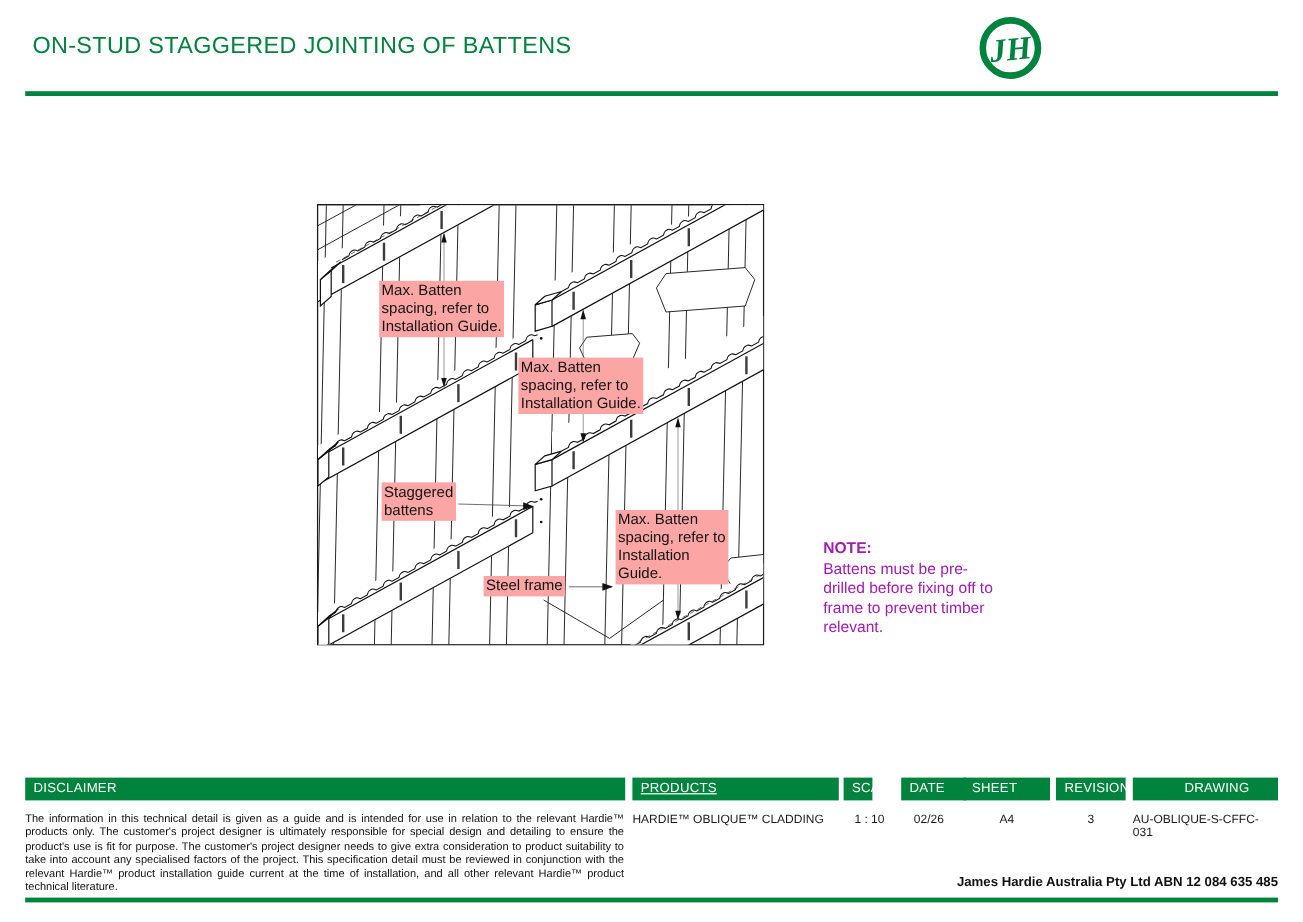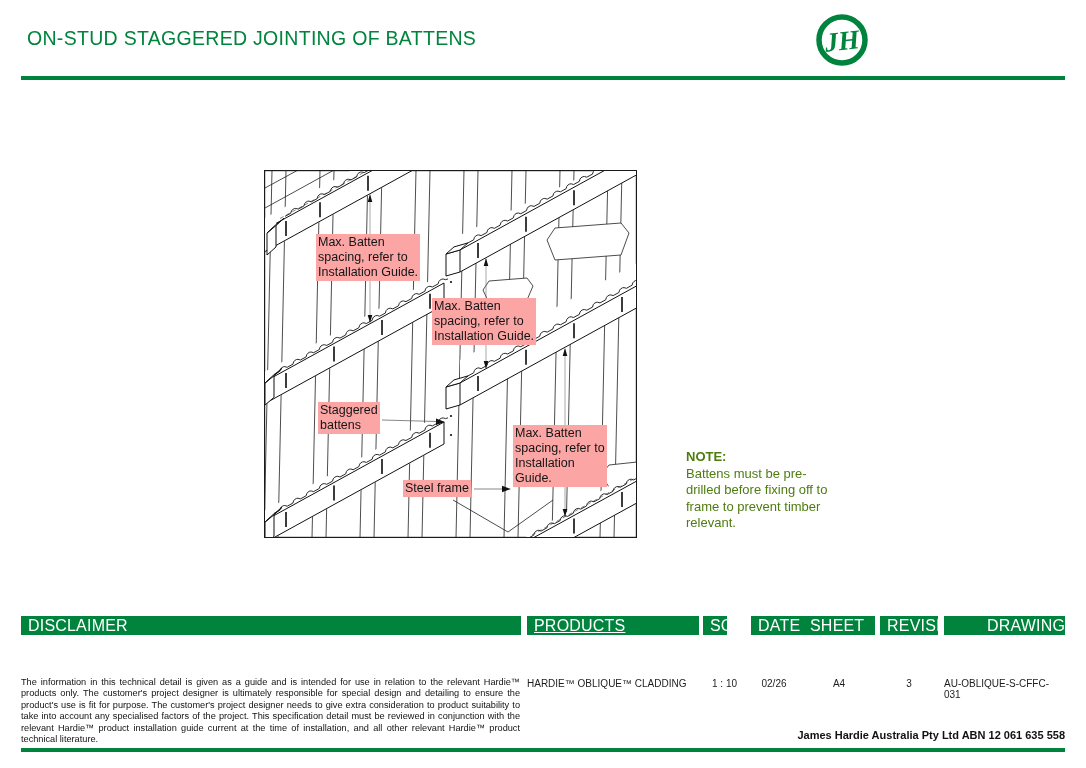--- a/index.html
+++ b/index.html
@@ -26,26 +26,26 @@
   .wavy{stroke:#111;stroke-width:.9;fill:none;}
   .dash{stroke:#333;stroke-width:.6;fill:none;stroke-dasharray:4 3;}
   .tick{stroke:#3c3c3c;stroke-width:2;}
   .capf{fill:#fff;stroke:#111;stroke-width:1;}
   .dot{fill:#111;}
   .dimline{stroke:#6f6f6f;stroke-width:.6;}
   .arr{fill:#111;}
   .leader{stroke:#555;stroke-width:.7;}
 
   .dlabel{position:absolute;background:#fca5a5;font-size:12.5px;line-height:15px;color:var(--ink);padding:1px 2px;}
-  .note{position:absolute;left:686px;top:449px;width:170px;font-size:13px;line-height:16.5px;color:#4d7c0f;}
+  .note{position:absolute;left:686px;top:449px;width:170px;font-size:13px;line-height:16.5px;color:#a21caf;}
   .note .nh{font-weight:bold;}
 
   
-  .fcell{position:absolute;top:616px;height:19px;background:var(--green);color:#fff;
-         font-size:16px;line-height:19px;padding-left:7px;box-sizing:border-box;letter-spacing:.2px;}
+  .fcell{position:absolute;top:648px;height:19px;background:var(--green);color:#fff;
+         font-size:11px;line-height:19px;padding-left:7px;box-sizing:border-box;letter-spacing:.2px;}
   .fval{position:absolute;top:678px;font-size:10px;color:#1c1c1c;}
   .fval.center{text-align:center;}
   .disc-body{position:absolute;left:21px;top:677px;width:499px;font-size:9.2px;line-height:11.4px;color:#111;text-align:justify;}
   .company{position:absolute;left:700px;top:729px;width:365px;text-align:right;font-weight:bold;font-size:11px;color:#111;}
   .rule-bottom{position:absolute;left:21px;top:748px;width:1044px;height:4px;background:var(--green);}
 </style>
 </head>
 <body>
 
 <div class="page">
@@ -254,15 +254,15 @@
   <div class="fcell" style="left:944px;width:121px;padding-left:43px;">DRAWING NUMBER</div>
 
   <div class="disc-body">The information in this technical detail is given as a guide and is intended for use in relation to the relevant Hardie™ products only. The customer's project designer is ultimately responsible for special design and detailing to ensure the product's use is fit for purpose. The customer's project designer needs to give extra consideration to product suitability to take into account any specialised factors of the project. This specification detail must be reviewed in conjunction with the relevant Hardie™ product installation guide current at the time of installation, and all other relevant Hardie™ product technical literature.</div>
   <div class="fval" style="left:527px;width:172px;">HARDIE™ OBLIQUE™ CLADDING</div>
   <div class="fval center" style="left:703px;width:43px;">1 : 10</div>
   <div class="fval center" style="left:751px;width:46px;">02/26</div>
   <div class="fval center" style="left:803px;width:72px;">A4</div>
   <div class="fval center" style="left:880px;width:58px;">3</div>
   <div class="fval" style="left:944px;width:121px;">AU-OBLIQUE-S-CFFC-031</div>
 
-  <div class="company">James Hardie Australia Pty Ltd ABN 12 061 635 558</div>
+  <div class="company">James Hardie Australia Pty Ltd ABN 12 084 635 485</div>
   <div class="rule-bottom"></div>
 </div>
 
 </body></html>

